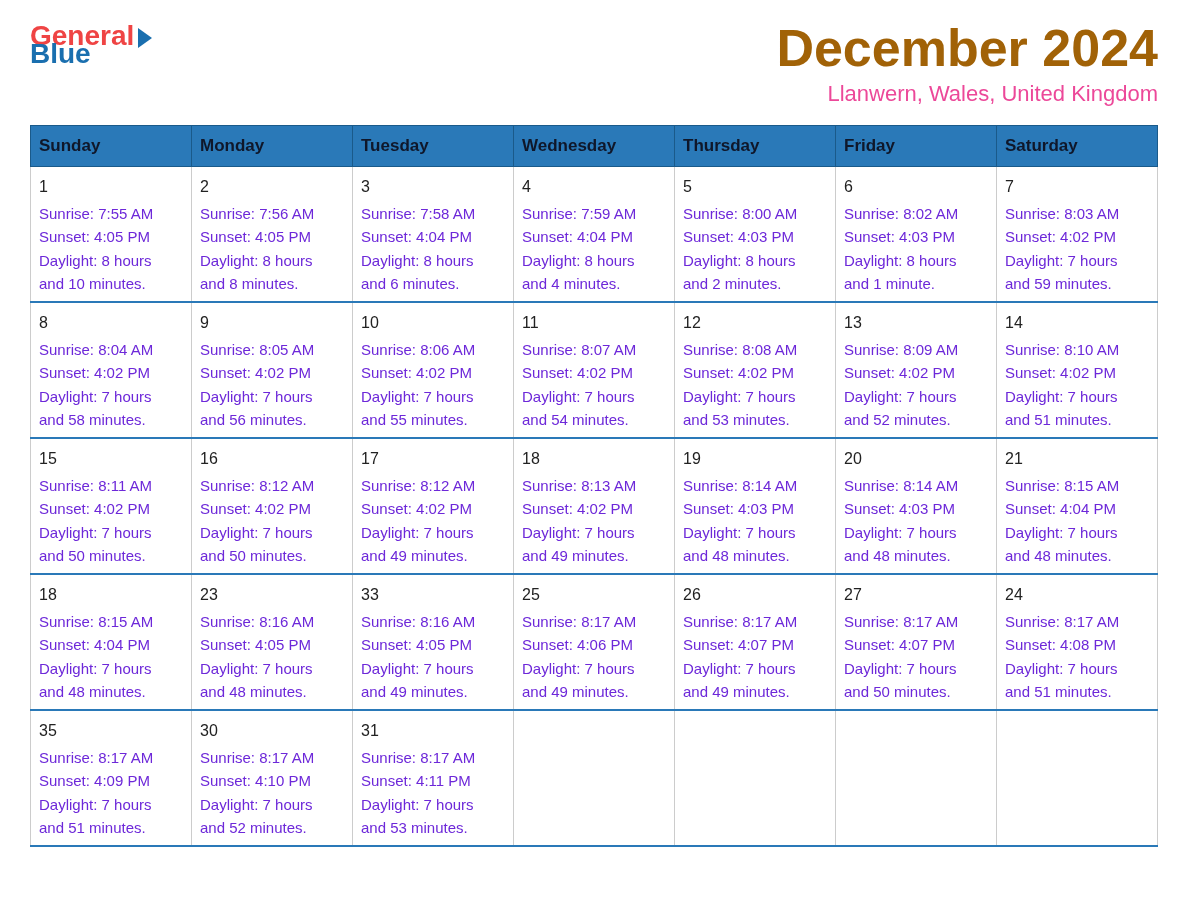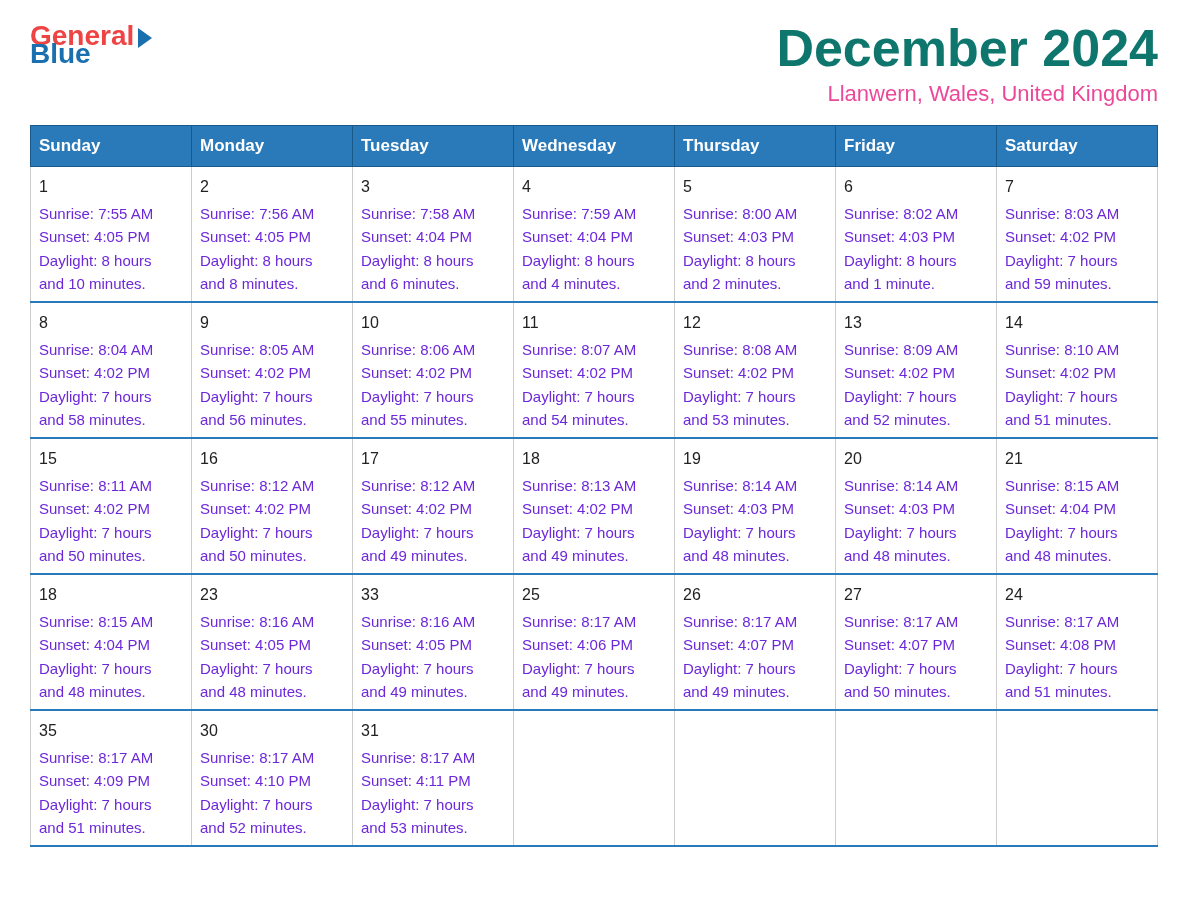--- a/index.html
+++ b/index.html
@@ -45,36 +45,36 @@
       color: #1a6faf;
       margin-top: -8px;
       margin-left: 0;
     }
     .title-area {
       text-align: right;
     }
     .calendar-title {
       font-size: 52px;
       font-weight: bold;
-      color: #0f766e;
+      color: #a16207;
       line-height: 1.1;
     }
     .calendar-subtitle {
       font-size: 22px;
       color: #ec4899;
       margin-top: 4px;
     }
     table {
       width: 100%;
       border-collapse: collapse;
       table-layout: fixed;
     }
     thead tr th {
       background-color: #2a79b8;
-      color: #ffffff;
+      color: #0f172a;
       font-size: 17px;
       font-weight: bold;
       padding: 10px 8px;
       text-align: left;
       border: 1px solid #1a5a8a;
     }
     tbody tr td {
       vertical-align: top;
       padding: 8px 8px 6px 8px;
       border: 1px solid #ccc;

